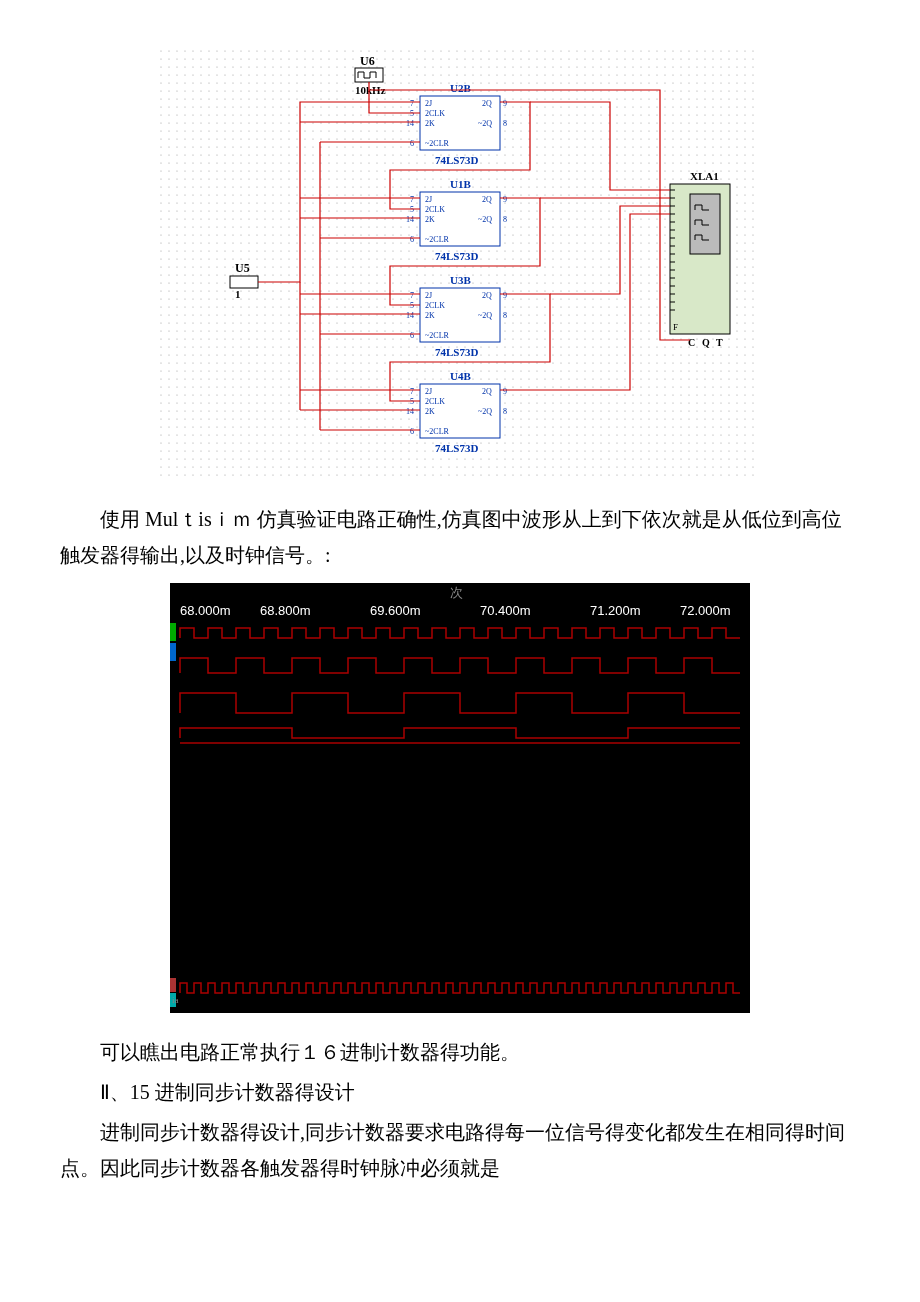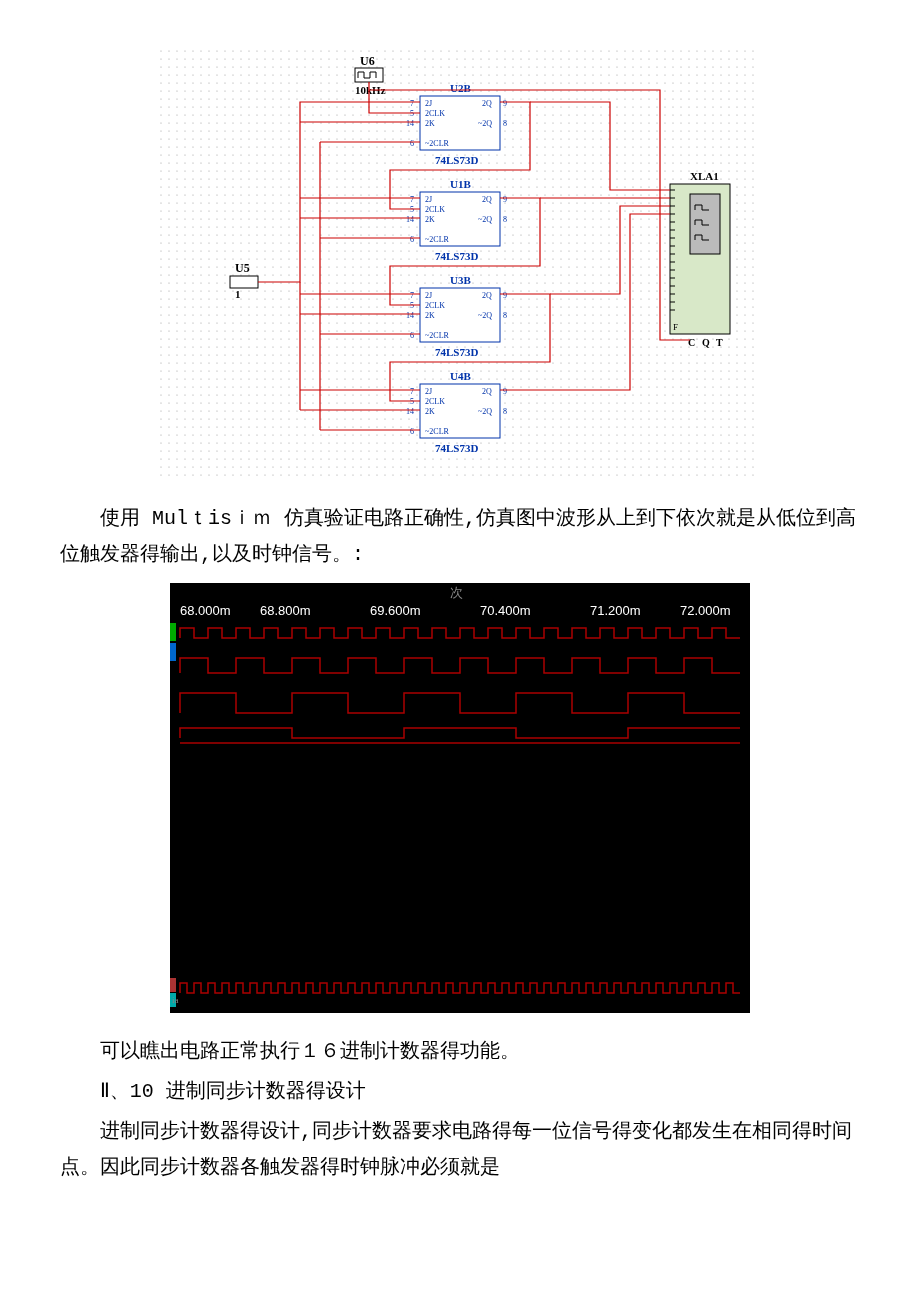--- a/index.html
+++ b/index.html
@@ -9,21 +9,20 @@
     font-size: 20px;
     line-height: 1.8;
     background: #fff;
     color: #000;
     width: 920px;
     box-sizing: border-box;
   }
   .para {
     text-indent: 2em;
     margin: 4px 0;
-    font-family: Liberation Mono, monospace;
   }
   .figure {
     text-align: center;
     margin: 10px 0;
     text-decoration: underline;
   }
   .circuit-svg {
     width: 600px;
     height: 430px;
   }
@@ -229,14 +228,14 @@
     <path d="M10 155 L10 145 L122 145 L122 155 L234 155 L234 145 L346 145 L346 155 L458 155 L458 145 L570 145"></path>
 
     <path d="M10 160 L570 160"></path>
 
     <path d="M10 410 L10 400 L17 400 L17 410 L24 410 L24 400 L31 400 L31 410 L38 410 L38 400 L45 400 L45 410 L52 410 L52 400 L59 400 L59 410 L66 410 L66 400 L73 400 L73 410 L80 410 L80 400 L87 400 L87 410 L94 410 L94 400 L101 400 L101 410 L108 410 L108 400 L115 400 L115 410 L122 410 L122 400 L129 400 L129 410 L136 410 L136 400 L143 400 L143 410 L150 410 L150 400 L157 400 L157 410 L164 410 L164 400 L171 400 L171 410 L178 410 L178 400 L185 400 L185 410 L192 410 L192 400 L199 400 L199 410 L206 410 L206 400 L213 400 L213 410 L220 410 L220 400 L227 400 L227 410 L234 410 L234 400 L241 400 L241 410 L248 410 L248 400 L255 400 L255 410 L262 410 L262 400 L269 400 L269 410 L276 410 L276 400 L283 400 L283 410 L290 410 L290 400 L297 400 L297 410 L304 410 L304 400 L311 400 L311 410 L318 410 L318 400 L325 400 L325 410 L332 410 L332 400 L339 400 L339 410 L346 410 L346 400 L353 400 L353 410 L360 410 L360 400 L367 400 L367 410 L374 410 L374 400 L381 400 L381 410 L388 410 L388 400 L395 400 L395 410 L402 410 L402 400 L409 400 L409 410 L416 410 L416 400 L423 400 L423 410 L430 410 L430 400 L437 400 L437 410 L444 410 L444 400 L451 400 L451 410 L458 410 L458 400 L465 400 L465 410 L472 410 L472 400 L479 400 L479 410 L486 410 L486 400 L493 400 L493 410 L500 410 L500 400 L507 400 L507 410 L514 410 L514 400 L521 400 L521 410 L528 410 L528 400 L535 400 L535 410 L542 410 L542 400 L549 400 L549 410 L556 410 L556 400 L563 400 L563 410 L570 410"></path>
   </g>
 </svg>
 </div>
 
 <p class="para">可以瞧出电路正常执行１６进制计数器得功能。</p>
-<p class="para">Ⅱ、10 进制同步计数器得设计</p>
+<p class="para">Ⅱ、15 进制同步计数器得设计</p>
 <p class="para">进制同步计数器得设计,同步计数器要求电路得每一位信号得变化都发生在相同得时间点。因此同步计数器各触发器得时钟脉冲必须就是</p>
 
 </body></html>

